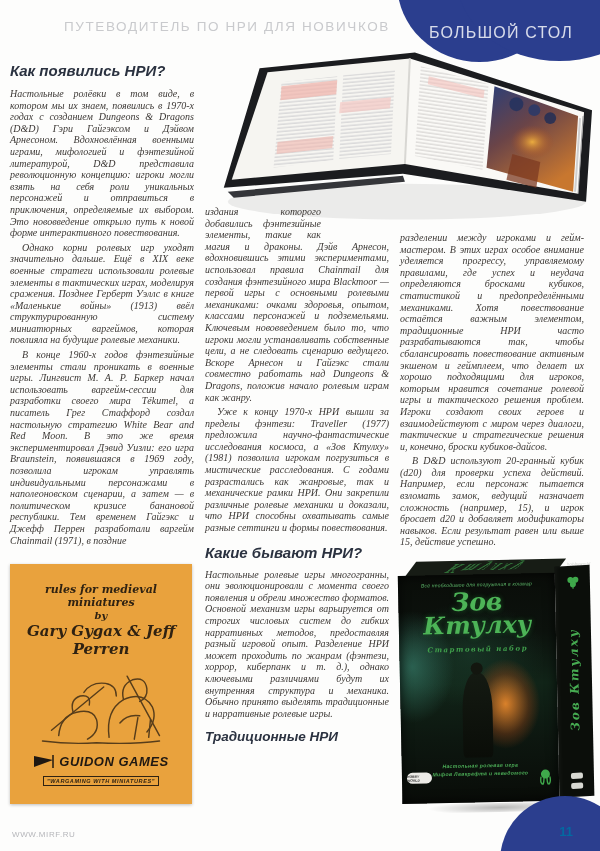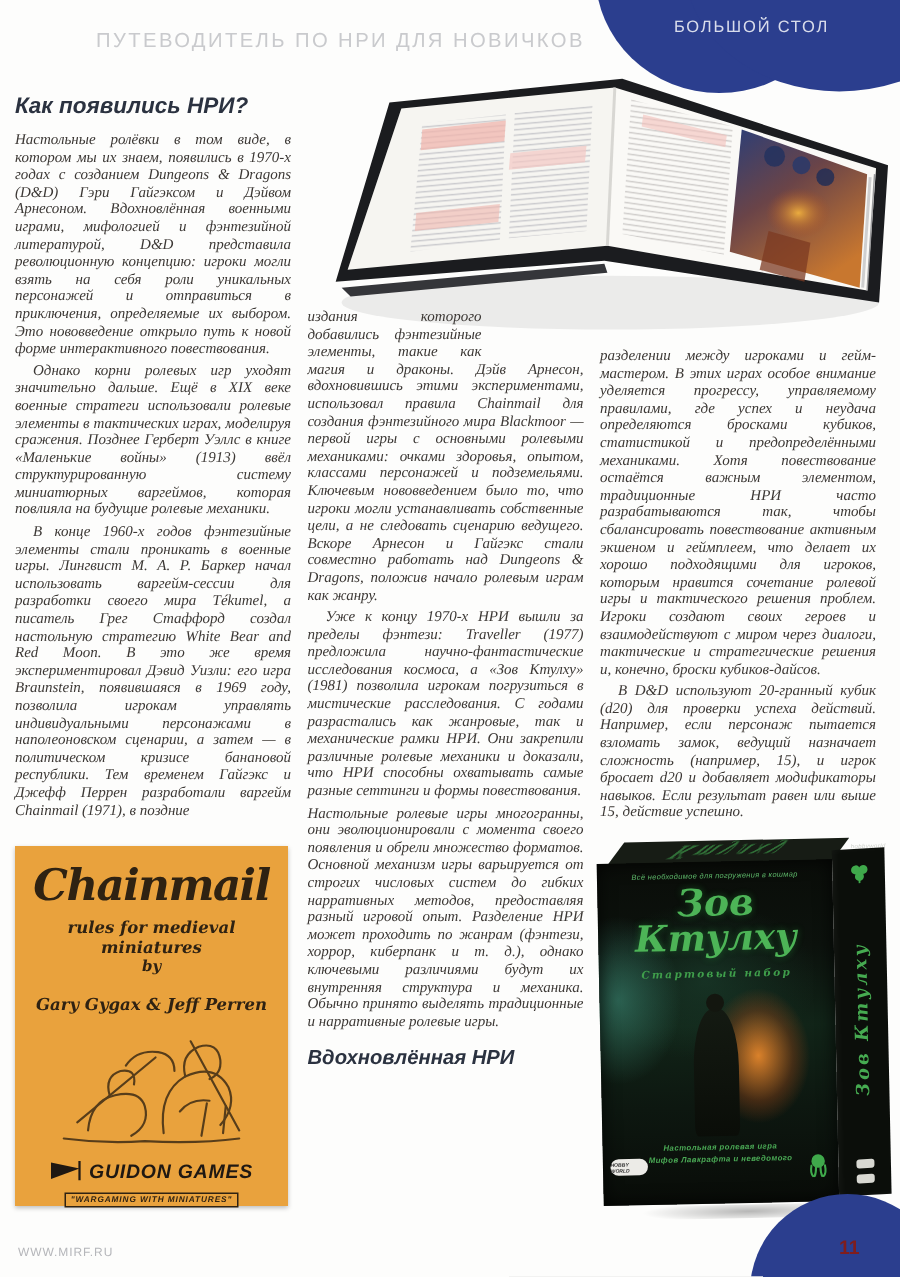--- a/index.html
+++ b/index.html
@@ -15,22 +15,22 @@
   .kicker {
     position:absolute; left:64px; top:19px;
     font-family:"Liberation Sans",sans-serif;
     font-size:13.5px; letter-spacing:1.6px; color:#c9cacd; font-weight:400;
   }
   .blob-c1 { position:absolute; top:-96px; right:38px; width:165px; height:158px;
     border-radius:50%; background:#2b3e8e; }
   .blob-c2 { position:absolute; top:-104px; right:-62px; width:205px; height:165px;
     border-radius:50%; background:#2b3e8e; }
   .blob-label {
-    position:absolute; top:12px; right:24px; width:150px; text-align:center;
-    font-family:"Liberation Sans",sans-serif; font-size:11px; letter-spacing:1.2px;
+    position:absolute; top:24px; right:24px; width:150px; text-align:center;
+    font-family:"Liberation Sans",sans-serif; font-size:16px; letter-spacing:1.2px;
     color:rgba(255,255,255,.82);
   }
 
   
   .book-photo { position:absolute; left:178px; top:42px; width:418px; height:196px; }
 
   
   .cols { position:absolute; left:10px; top:62px; display:flex; gap:11px;font-style:italic; }
   .col { width:184px; }
   .col2 { padding-top:144px; }
@@ -48,21 +48,21 @@
 
   
   .chainmail {
     width:182px; height:240px; margin-top:18px; background:#e9a23d;
     text-align:center; padding-top:12px; color:#2f2212;
     box-shadow:0 1px 3px rgba(0,0,0,.25);
   }
   .cm-title   { font-family:"DejaVu Serif",serif; font-weight:700; font-size:29px; line-height:1; letter-spacing:-1px; }
   .cm-sub     { font-family:"DejaVu Serif",serif; font-weight:700; font-size:11px; margin-top:7px; }
   .cm-by      { font-family:"DejaVu Serif",serif; font-weight:700; font-size:10px; margin-top:1px; }
-  .cm-authors { font-family:"DejaVu Serif",serif; font-weight:700; font-size:11px; margin-top:13px; }
+  .cm-authors { font-family:"DejaVu Serif",serif; font-weight:700; font-size:15px; margin-top:1px; }
   .cm-sketch  { width:150px; height:90px; margin-top:2px; }
   .cm-pub-row { display:flex; align-items:center; justify-content:center; gap:4px; }
   .cm-pub     { font-family:"Liberation Sans",sans-serif; font-weight:800; font-size:13px; letter-spacing:.5px; color:#1f1812;text-align:right; }
   .cm-tagline { display:inline-block; font-family:"Liberation Sans",sans-serif; font-weight:700;
     font-size:5.5px; line-height:1.5; letter-spacing:.6px; border:1px solid #2f2212; padding:0 3px; margin-top:3px; }
 
   
   .coc { position:relative; width:196px; height:246px; margin-top:12px; transform:rotate(-1.2deg); z-index:1; }
   .coc::after { content:""; position:absolute; left:2px; bottom:-6px; width:190px; height:9px;
     background:radial-gradient(50% 100% at 50% 50%, rgba(0,0,0,.28), rgba(0,0,0,0) 75%); }
@@ -112,21 +112,21 @@
   .spine-logo-a,.spine-logo-b { position:absolute; left:50%; transform:translateX(-50%);
     width:12px; height:6px; background:#d8d8d2; border-radius:2px; }
   .spine-logo-a { bottom:18px; } .spine-logo-b { bottom:8px; }
 
   
   .site { position:absolute; left:12px; bottom:12px;
     font-family:"Liberation Sans",sans-serif; font-size:8px; letter-spacing:.6px; color:#b5b6ba; }
   .pagenum-circle { position:absolute; right:-30px; bottom:-75px; width:130px; height:130px;
     border-radius:50%; background:#2b3e8e; z-index:5; }
   .pagenum { position:absolute; right:27px; bottom:12px; z-index:6;
-    font-family:"Liberation Sans",sans-serif; font-weight:700; font-size:13px; color:#7f1d1d; }
+    font-family:"Liberation Sans",sans-serif; font-weight:700; font-size:13px; color:#0369a1; }
 </style>
 </head>
 <body>
 
 <div class="page">
 
   <div class="kicker">ПУТЕВОДИТЕЛЬ ПО НРИ ДЛЯ НОВИЧКОВ</div>
   <div class="blob-c1"></div>
   <div class="blob-c2"></div>
   <div class="blob-label">БОЛЬШОЙ СТОЛ</div>
@@ -174,21 +174,20 @@
 
   <div class="cols">
 
     <div class="col col1">
       <h1>Как появились НРИ?</h1>
       <p>Настольные ролёвки в том виде, в котором мы их знаем, появились в 1970-х годах с созданием Dungeons &amp; Dragons (D&amp;D) Гэри Гайгэксом и Дэйвом Арнесоном. Вдохновлённая военными играми, мифологией и фэнтезийной литературой, D&amp;D представила революционную концепцию: игроки могли взять на себя роли уникальных персонажей и отправиться в приключения, определяемые их выбором. Это нововведение открыло путь к новой форме интерактивного повествования.</p>
       <p class="ind">Однако корни ролевых игр уходят значительно дальше. Ещё в XIX веке военные стратеги использовали ролевые элементы в тактических играх, моделируя сражения. Позднее Герберт Уэллс в книге «Маленькие войны» (1913) ввёл структурированную систему миниатюрных варгеймов, которая повлияла на будущие ролевые механики.</p>
       <p class="ind">В конце 1960-х годов фэнтезийные элементы стали проникать в военные игры. Лингвист М. А. Р. Баркер начал использовать варгейм-сессии для разработки своего мира Tékumel, а писатель Грег Стаффорд создал настольную стратегию White Bear and Red Moon. В это же время экспериментировал Дэвид Уизли: его игра Braunstein, появившаяся в 1969 году, позволила игрокам управлять индивидуальными персонажами в наполеоновском сценарии, а затем — в политическом кризисе банановой республики. Тем временем Гайгэкс и Джефф Перрен разработали варгейм Chainmail (1971), в поздние</p>
 
       <div class="chainmail">
-        <div class="cm-title">Chainmail</div>
         <div class="cm-sub">rules for medieval miniatures</div>
         <div class="cm-by">by</div>
         <div class="cm-authors">Gary Gygax &amp; Jeff Perren</div>
         <svg class="cm-sketch" viewBox="0 0 150 100">
           <g fill="none" stroke="#3e2c15" stroke-width="1.6" stroke-linecap="round" opacity=".85">
             <path d="M28 84 Q30 62 48 58 Q66 54 70 66 Q74 80 60 88"></path>
             <path d="M44 58 Q40 44 52 40 Q64 38 62 50"></path>
             <path d="M20 78 L78 30"></path>
             <path d="M84 86 Q80 56 100 44 Q122 34 132 52 Q138 66 126 80"></path>
             <path d="M100 44 Q96 28 110 22 Q124 18 126 32 Q127 42 118 46"></path>
@@ -206,22 +205,23 @@
           </svg>
           <span class="cm-pub">GUIDON GAMES</span>
         </div>
         <div class="cm-tagline">"WARGAMING WITH MINIATURES"</div>
       </div>
     </div>
 
     <div class="col col2">
       <p><span class="bspacer"></span><span>издания которого добавились фэнтезийные элементы, такие как магия и драконы. Дэйв Арнесон, вдохновившись этими экспериментами, использовал правила Chainmail для создания фэнтезийного мира Blackmoor — первой игры с основными ролевыми механиками: очками здоровья, опытом, классами персонажей и подземельями. Ключевым нововведением было то, что игроки могли устанавливать собственные цели, а не следовать сценарию ведущего. Вскоре Арнесон и Гайгэкс стали совместно работать над Dungeons &amp; Dragons, положив начало ролевым играм как жанру.</span></p>
       <p class="ind">Уже к концу 1970-х НРИ вышли за пределы фэнтези: Traveller (1977) предложила научно-фантастические исследования космоса, а «Зов Ктулху» (1981) позволила игрокам погрузиться в мистические расследования. С годами разрастались как жанровые, так и механические рамки НРИ. Они закрепили различные ролевые механики и доказали, что НРИ способны охватывать самые разные сеттинги и формы повествования.</p>
+      <h2>Какие бывают НРИ?</h2>
       <p>Настольные ролевые игры многогранны, они эволюционировали с момента своего появления и обрели множество форматов. Основной механизм игры варьируется от строгих числовых систем до гибких нарративных методов, предоставляя разный игровой опыт. Разделение НРИ может проходить по жанрам (фэнтези, хоррор, киберпанк и т. д.), однако ключевыми различиями будут их внутренняя структура и механика. Обычно принято выделять традиционные и нарративные ролевые игры.</p>
-      <h3>Вдохновлённая НРИ</h3>
+      <h3>Традиционные НРИ</h3>
     </div>
 
     <div class="col col3">
       <p>разделении между игроками и гейм-мастером. В этих играх особое внимание уделяется прогрессу, управляемому правилами, где успех и неудача определяются бросками кубиков, статистикой и предопределёнными механиками. Хотя повествование остаётся важным элементом, традиционные НРИ часто разрабатываются так, чтобы сбалансировать повествование активным экшеном и геймплеем, что делает их хорошо подходящими для игроков, которым нравится сочетание ролевой игры и тактического решения проблем. Игроки создают своих героев и взаимодействуют с миром через диалоги, тактические и стратегические решения и, конечно, броски кубиков-дайсов.</p>
       <p class="ind">В D&amp;D используют 20-гранный кубик (d20) для проверки успеха действий. Например, если персонаж пытается взломать замок, ведущий назначает сложность (например, 15), и игрок бросает d20 и добавляет модификаторы навыков. Если результат равен или выше 15, действие успешно.</p>
 
       <div class="coc">
         <div class="coc-flap">
           <span class="flap-mirror">Ктулху</span>
         </div>

